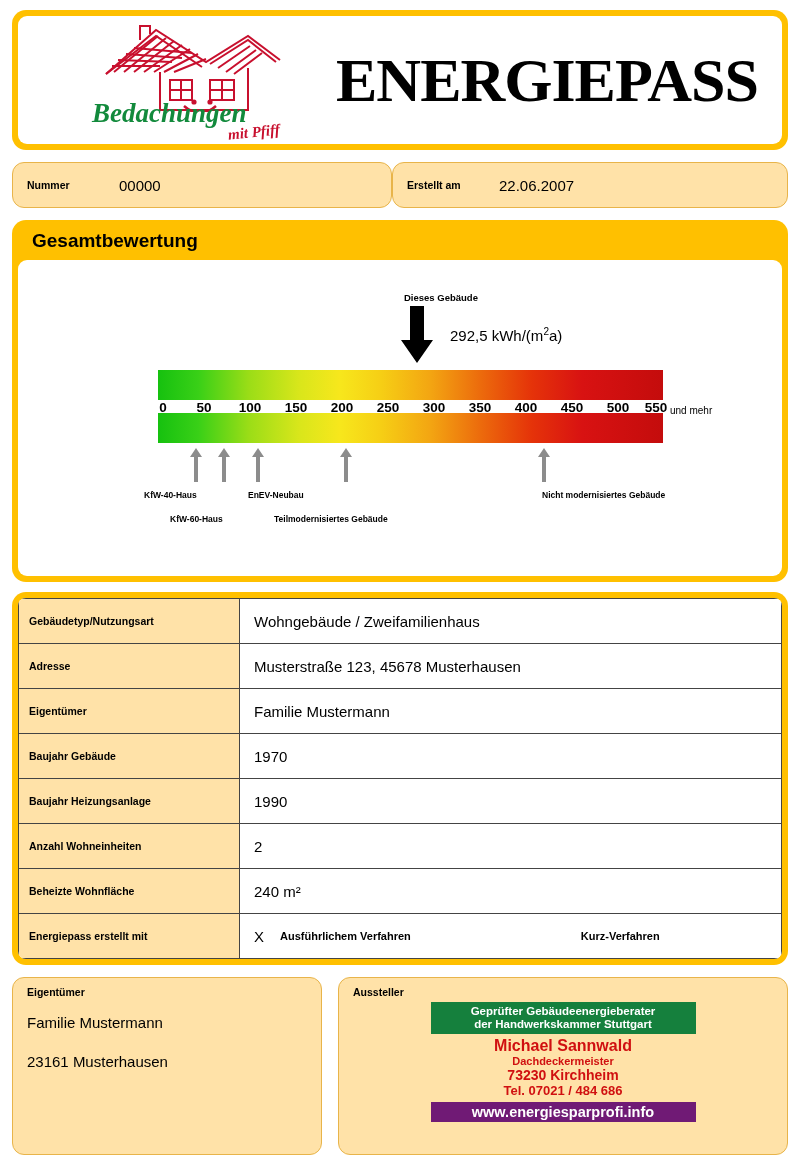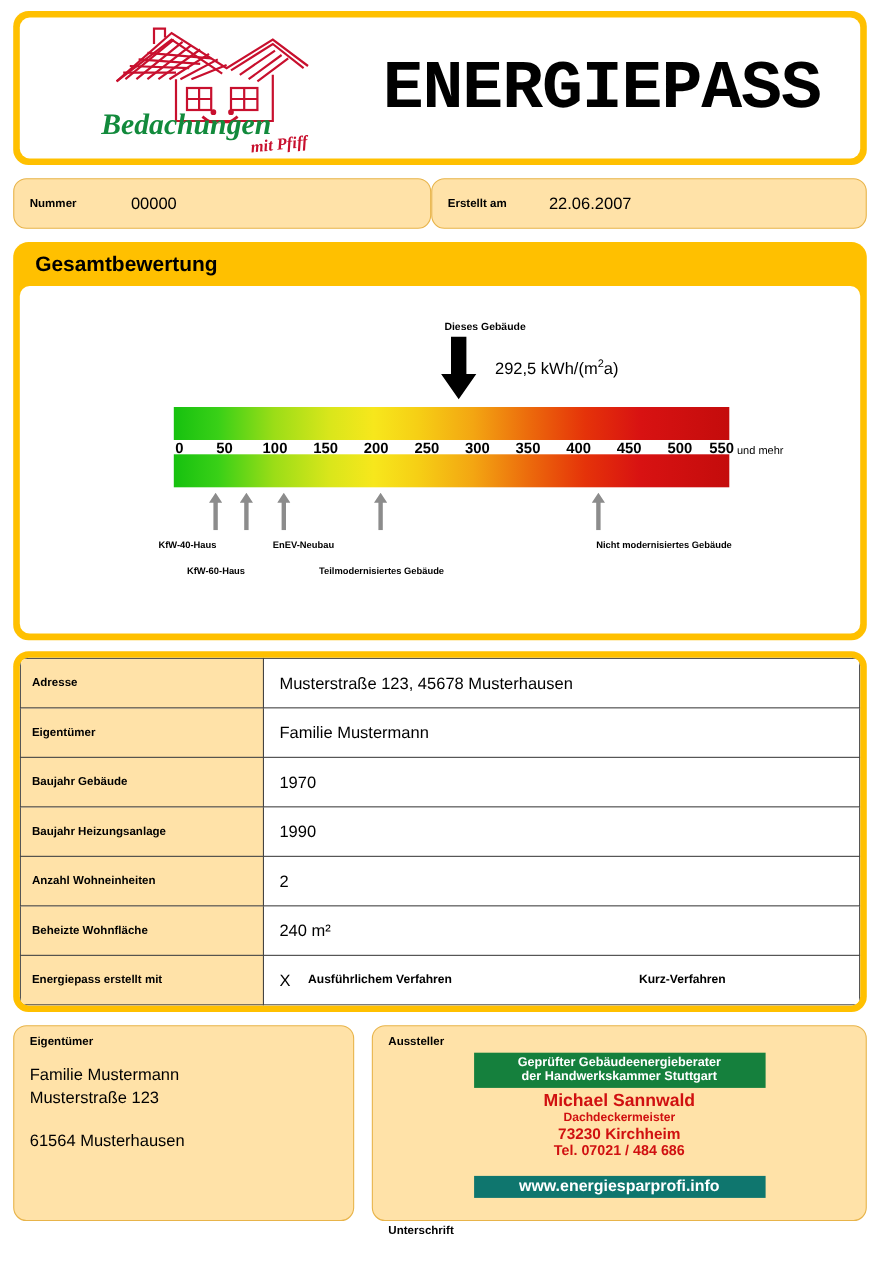--- a/index.html
+++ b/index.html
@@ -80,21 +80,21 @@
     font-weight: bold;
     color: #c8102e;
     transform: rotate(-6deg);
   }
   .brand-title {
     flex: 1;
     text-align: center;
     font-size: 62px;
     font-weight: bold;
     letter-spacing: -1px;
-    font-family: Liberation Mono, monospace;
+    font-family: Liberation Serif, serif;
     padding-right: 6px;
   }
 
   
   .meta-row {
     display: flex;
     margin-bottom: 12px;
   }
   .meta-box {
     background: #ffe2a8;
@@ -297,26 +297,26 @@
     color: #d01010;
     font-size: 14px;
     font-weight: bold;
   }
   .stamp-tel {
     color: #d01010;
     font-size: 13px;
     font-weight: bold;
   }
   .stamp-url {
-    background: #0f766e;
+    background: #701a75;
     color: #ffffff;
     font-size: 14.5px;
     font-weight: bold;
     padding: 2px 4px;
-    margin-top: 16px;
+    margin-top: 4px;
   }
   .sig-label {
     position: absolute;
     left: 14px;
     bottom: -16px;
     font-size: 10.5px;
     font-weight: bold;
   }
 </style>
 </head>
@@ -410,29 +410,33 @@
         <svg class="ref-arrow" style="left:322px; top:188px;" viewBox="0 0 12 34">
           <polygon points="4,34 4,9 0,9 6,0 12,9 8,9 8,34" fill="#8c8c8c"></polygon>
         </svg>
         <svg class="ref-arrow" style="left:520px; top:188px;" viewBox="0 0 12 34">
           <polygon points="4,34 4,9 0,9 6,0 12,9 8,9 8,34" fill="#8c8c8c"></polygon>
         </svg>
 
         <div class="ref-label" style="left:126px; top:230px;">KfW-40-Haus</div>
         <div class="ref-label" style="left:152px; top:254px;">KfW-60-Haus</div>
         <div class="ref-label" style="left:230px; top:230px;">EnEV-Neubau</div>
-        <div class="ref-label" style="left:272px; top:254px;text-align:center;">Teilmodernisiertes Gebäude</div>
+        <div class="ref-label" style="left:256px; top:254px;text-align:center;">Teilmodernisiertes Gebäude</div>
         <div class="ref-label" style="left:524px; top:230px;">Nicht modernisiertes Gebäude</div>
       </div>
     </div>
   </div>
 
   <div class="panel table-panel">
     <table class="tbl">
       <tbody>
+          <tr>
+        <td class="lbl">Gebäudetyp/Nutzungsart</td>
+        <td class="val">Wohngebäude / Zweifamilienhaus</td>
+      </tr>
       <tr>
         <td class="lbl">Adresse</td>
         <td class="val">Musterstraße 123, 45678 Musterhausen</td>
       </tr>
       <tr>
         <td class="lbl">Eigentümer</td>
         <td class="val">Familie Mustermann</td>
       </tr>
       <tr>
         <td class="lbl">Baujahr Gebäude</td>
@@ -461,22 +465,21 @@
         </td>
       </tr>
     </tbody>
       </table>
   </div>
 
   <div class="footer">
     <div class="owner-box">
       <div class="owner-label">Eigentümer</div>
       <div class="owner-line" style="margin-top:16px;">Familie Mustermann</div>
-      <div class="owner-line">Musterstraße 123</div>
-      <div class="owner-line spaced">61564 Musterhausen</div>
+      <div class="owner-line spaced">23161 Musterhausen</div>
     </div>
 
     <div class="issuer-box">
       <div class="issuer-label">Aussteller</div>
       <div class="stamp">
         <div class="stamp-top">
           <div>Geprüfter Gebäudeenergieberater</div>
           <div>der Handwerkskammer Stuttgart</div>
         </div>
         <div class="stamp-name">Michael Sannwald</div>

